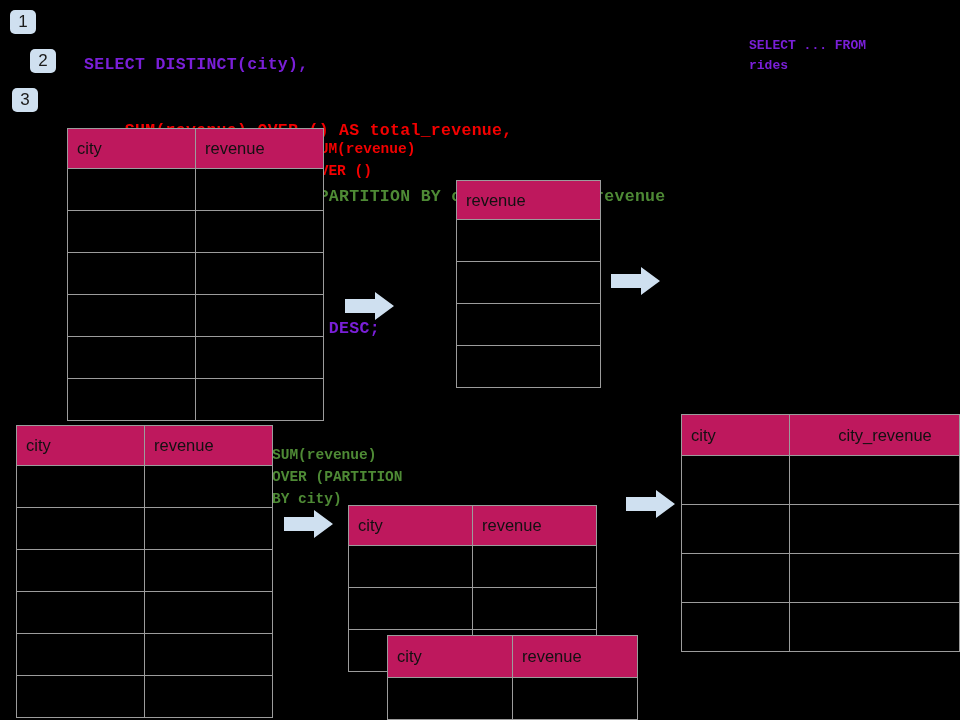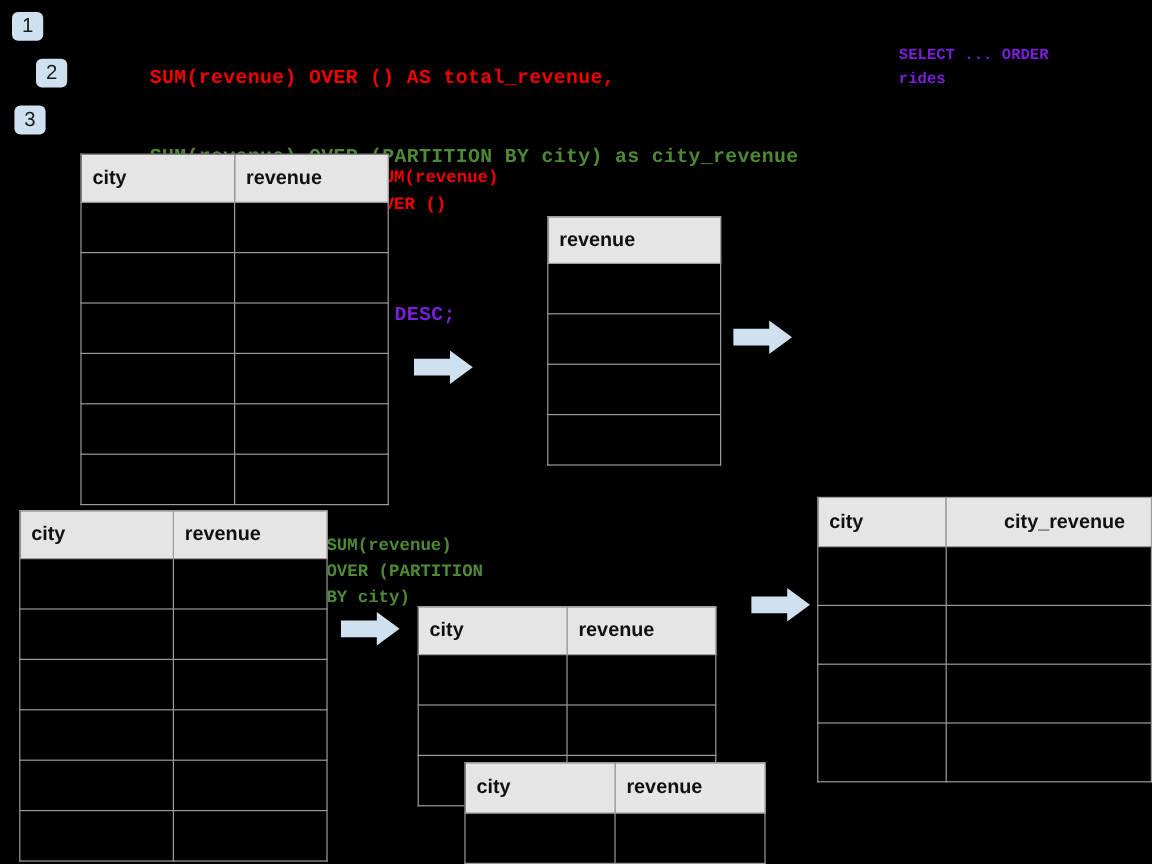--- a/index.html
+++ b/index.html
@@ -68,51 +68,52 @@
     table-layout: fixed;
     background: #000000;
   }
   .tbl td {
     border: 1px solid #9c9c9c;
     padding: 0;
     background: #000000;
   }
   .tbl th {
     border: 1px solid #9c9c9c;
-    background: #e5e5e5;
+    background: #be185d;
     color: #111111;
     font-family: "Liberation Sans", sans-serif;
-    font-weight: bold;
+    font-weight: normal;
     font-size: 16.5px;
     text-align: left;
     padding: 0 0 0 9px;
   }
 
   
   .arrow {
     position: absolute;
   }
 </style>
 </head>
 <body>
 
 <div id="canvas">
 
   <div class="badge" style="left:10px; top:10px;">1</div>
   <div class="badge" style="left:30px; top:49px;">2</div>
   <div class="badge" style="left:12px; top:88px;">3</div>
 
   <div class="sql" style="left:84px; top:10px;">
+    <div class="sql-line" style="color:#7a1fd8;">SELECT DISTINCT(city),</div>
     <div class="sql-line" style="color:#f40000;">    SUM(revenue) OVER () AS total_revenue,</div>
     <div class="sql-line" style="color:#4e8a35;">    SUM(revenue) OVER (PARTITION BY city) as city_revenue</div>
     <div class="sql-line" style="color:#7a1fd8;">  FROM rides</div>
     <div class="sql-line" style="color:#7a1fd8;">  ORDER by city_revenue DESC;</div>
   </div>
 
-  <div class="side-note" style="left:749px; top:36px; color:#7a1fd8;">SELECT ... ORDER
+  <div class="side-note" style="left:749px; top:36px; color:#7a1fd8;">SELECT ... FROM
 rides</div>
 
   <div class="caption" style="left:311px; top:138px; color:#f40000;">SUM(revenue)
 OVER ()</div>
 
   <div class="caption" style="left:272px; top:444px; color:#4e8a35;">SUM(revenue)
 OVER (PARTITION
 BY city)</div>
 
   <table class="tbl" style="left:67px; top:128px;">

